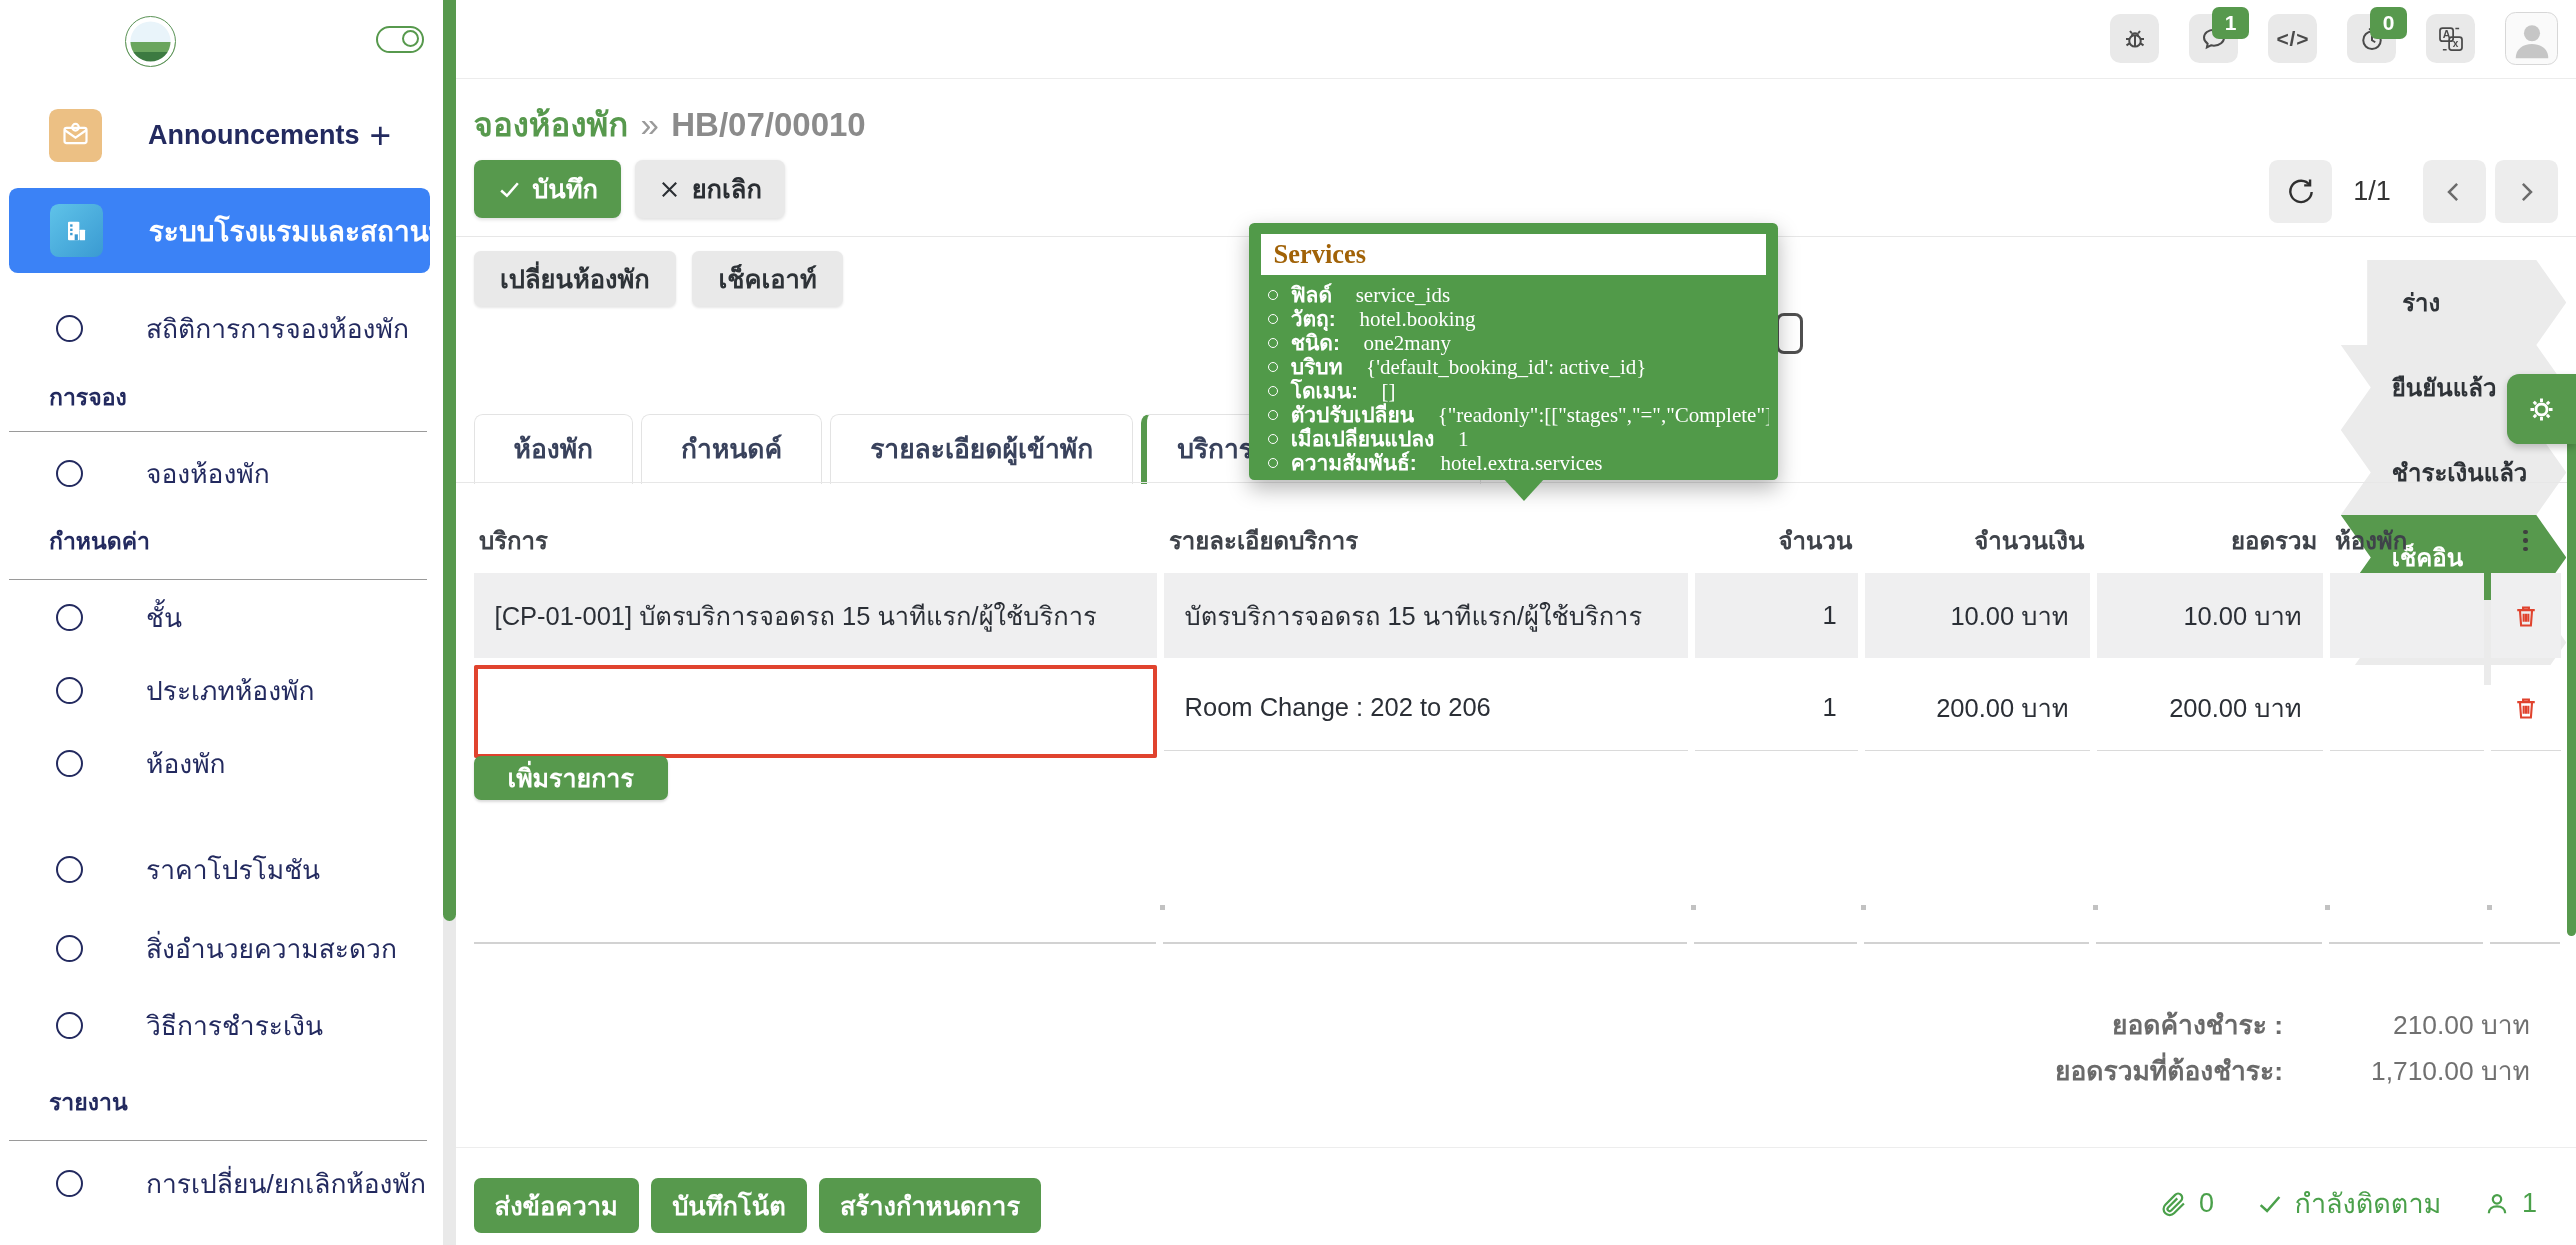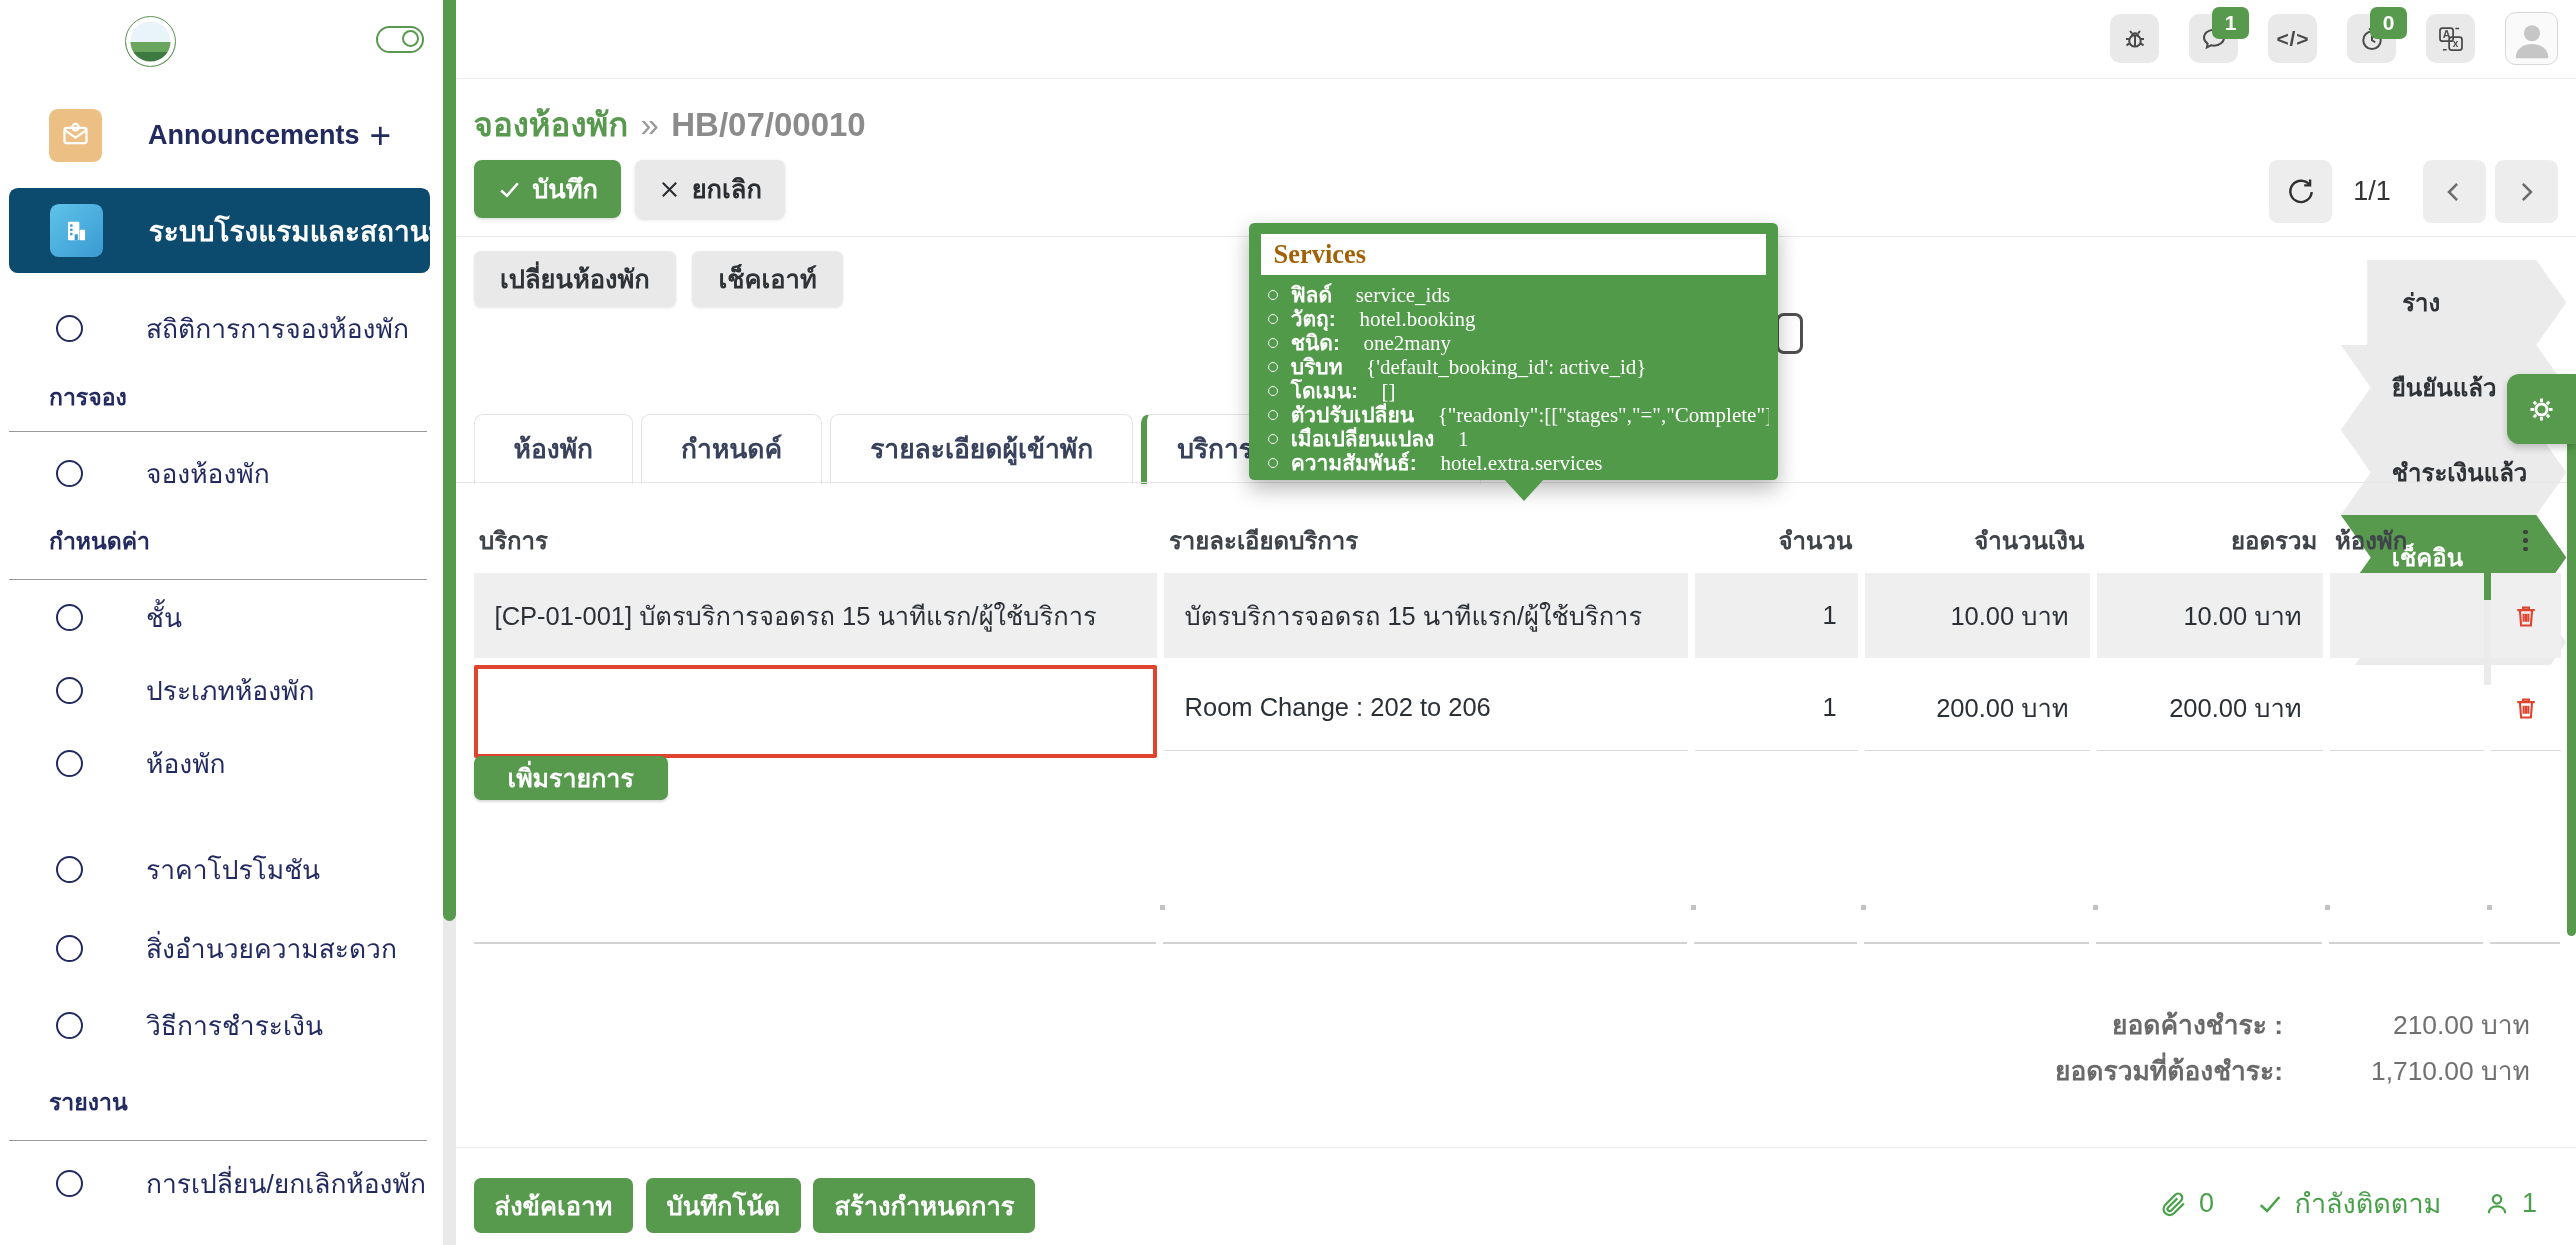--- a/index.html
+++ b/index.html
@@ -14,21 +14,21 @@
         border:1.8px solid #5d9456;box-shadow:inset 0 0 0 4.4px #fff;
         background:linear-gradient(180deg,#e9f4fa 0 52%,#6aa55e 52% 72%,#3c7a41 72% 100%);}
   .toggle{position:absolute;left:376px;top:26.4px;width:44px;height:23px;border:2.6px solid #57994d;border-radius:14px;background:#fff;}
   .toggle .knob{position:absolute;right:2.6px;top:1.8px;width:13.2px;height:13.2px;border:2.6px solid #57994d;border-radius:50%;background:#fff;}
   .app-row{position:absolute;left:0;width:440px;height:62px;display:flex;align-items:center;}
   .app-icon{width:53px;height:53px;border-radius:8.8px;margin-left:49px;display:flex;align-items:center;justify-content:center;flex:none;}
   .app-icon.orange{background:#ecc084;}
   .app-icon.blue{background:linear-gradient(135deg,#5fc3e9,#3a9ad2);}
   .app-label{margin-left:46px;font-size:27px;font-weight:600;color:#232a5f;white-space:nowrap;}
   .app-plus{position:absolute;right:49px;font-size:37px;font-weight:400;color:#232a5f;line-height:1;}
-  .app-active{position:absolute;left:8.8px;top:188px;width:421px;height:85px;background:#0c4a6e;border-radius:8.8px;display:flex;align-items:center;}
+  .app-active{position:absolute;left:8.8px;top:188px;width:421px;height:85px;background:#3b82f6;border-radius:8.8px;display:flex;align-items:center;}
   .app-active .app-icon{margin-left:41px;}
   .app-active .app-label{color:#fff;margin-left:46px;font-size:28px;}
   .mi{position:absolute;left:0;width:440px;height:37px;display:flex;align-items:center;}
   .radio{width:23px;height:23px;border:2.6px solid #232a5f;border-radius:50%;margin-left:56px;flex:none;}
   .milabel{margin-left:63px;font-size:26.4px;font-weight:500;color:#232a5f;white-space:nowrap;}
   .msec{position:absolute;left:49px;font-size:23px;font-weight:700;color:#232a5f;}
   .mdiv{position:absolute;left:8.8px;width:418px;border-top:1.8px solid #9a9a9a;}
 
   
   .topbar{position:absolute;left:456px;top:0;right:0;height:78px;background:#fff;border-bottom:1.8px solid #ececec;}
@@ -389,21 +389,21 @@
     </div>
     <div class="trowline">
       <span class="tl">ยอดรวมที่ต้องชำระ:</span>
       <span class="tv">1,710.00 บาท</span>
     </div>
   </div>
 
   <div class="hr2"></div>
 
   <div class="chatbtns">
-    <div class="cbtn">ส่งข้คเอาท</div>
+    <div class="cbtn">ส่งข้อความ</div>
     <div class="cbtn">บันทึกโน้ต</div>
     <div class="cbtn">สร้างกำหนดการ</div>
   </div>
 
   <div class="chatmeta">
     <div class="meta-item">
       <svg width="28" height="28" viewBox="0 0 24 24" fill="none" stroke="#4aa04a" stroke-width="1.9">
         <path d="M20.5 11.5 12 20a5.2 5.2 0 0 1-7.4-7.4L13 4.2a3.5 3.5 0 0 1 5 5l-8.4 8.4a1.8 1.8 0 0 1-2.6-2.6l7.8-7.8"></path>
       </svg>
       <span>0</span>

